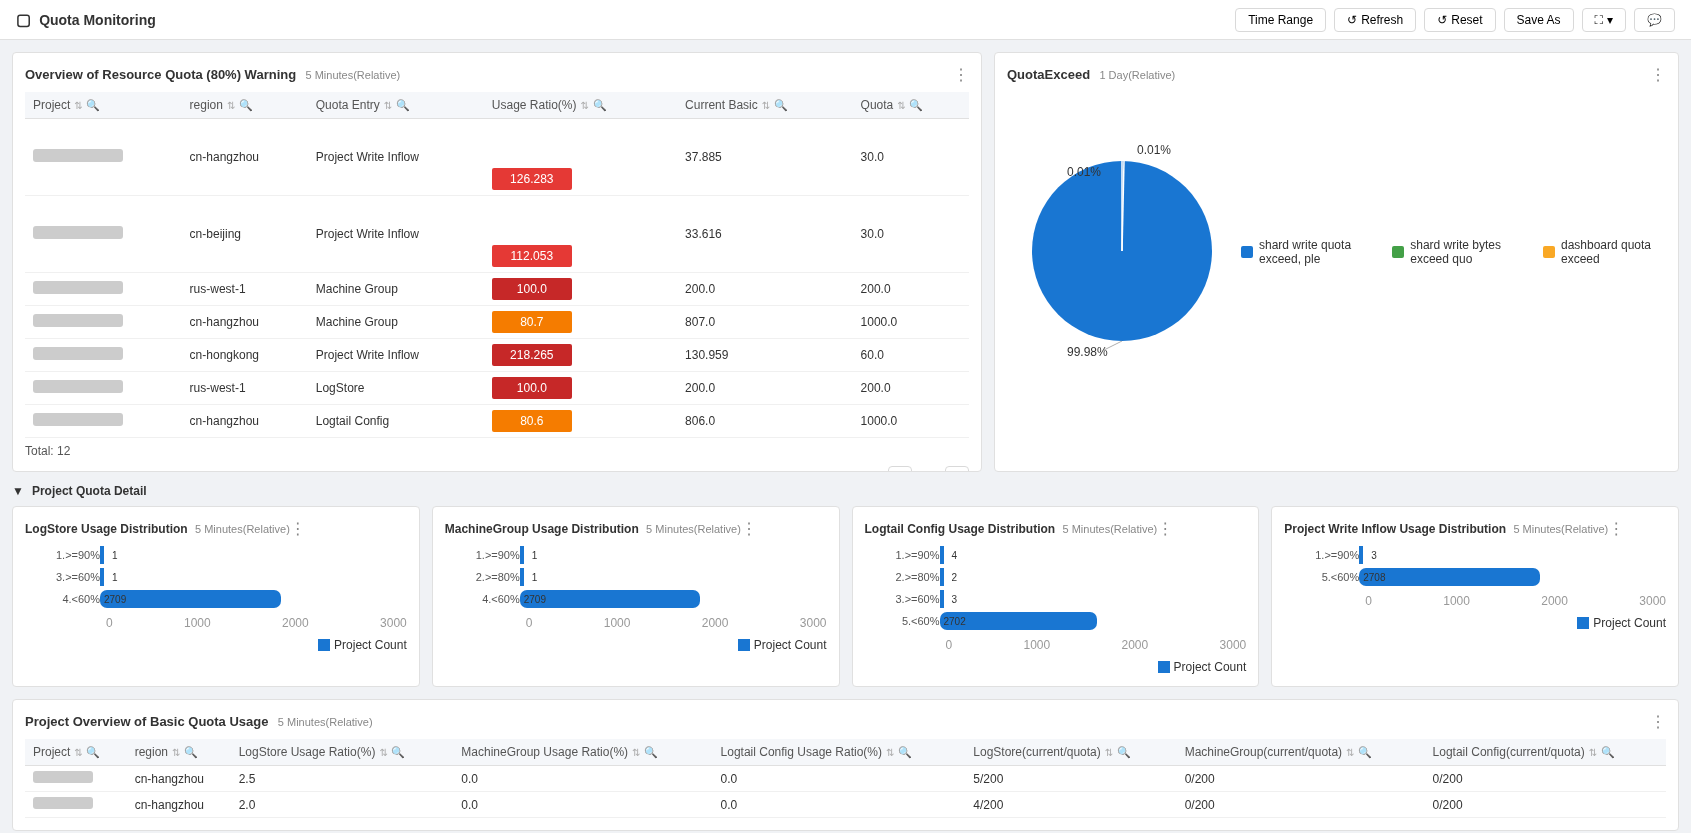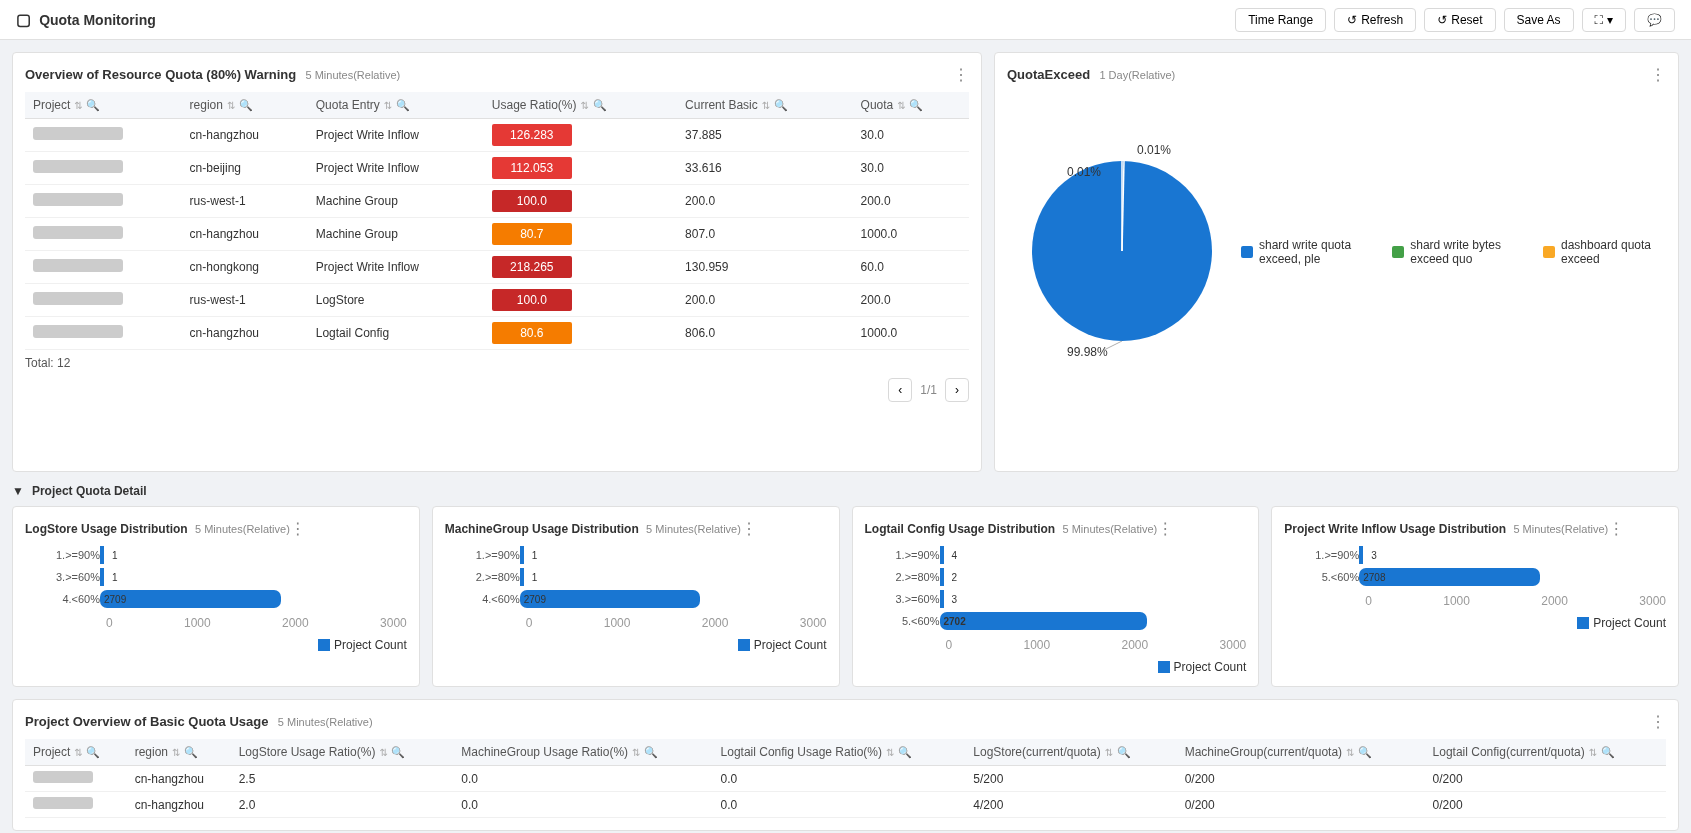--- a/index.html
+++ b/index.html
@@ -17,21 +17,21 @@
     .panel-title { font-size: 13px; font-weight: 600; }
     .panel-subtitle { font-size: 11px; color: #888; margin-left: 6px; }
     .more-icon { cursor: pointer; color: #888; font-size: 16px; }
     table { width: 100%; border-collapse: collapse; }
     th { background: #f5f7fa; text-align: left; padding: 6px 8px; border-bottom: 1px solid #e0e0e0; color: #555; font-weight: 500; white-space: nowrap; }
     td { padding: 5px 8px; border-bottom: 1px solid #f0f0f0; white-space: nowrap; }
     .th-inner { display: flex; align-items: center; gap: 4px; }
     .sort-icon { color: #aaa; font-size: 10px; }
     .filter-icon { color: #aaa; font-size: 11px; cursor: pointer; }
     .usage-cell { padding: 4px 8px; border-radius: 2px; color: #fff; font-weight: 500; display: inline-block; min-width: 80px; text-align: center; }
-    .usage-red { background: #e53935; }
+    .usage-red { background: #e53935; margin-top: 44px; }
     .usage-orange { background: #f57c00; }
     .usage-dark-red { background: #c62828; }
     .pagination { display: flex; align-items: center; justify-content: flex-end; gap: 8px; margin-top: 8px; color: #888; font-size: 12px; }
     .pagination button { border: 1px solid #d9d9d9; background: #fff; width: 24px; height: 24px; border-radius: 4px; cursor: pointer; }
     .total-count { font-size: 12px; color: #555; margin-top: 6px; }
     
     .pie-container { display: flex; align-items: center; justify-content: center; gap: 4px; height: 320px; }
     .legend { display: flex; flex-direction: row; gap: 8px; font-size: 11px; }
     .legend-item { display: flex; align-items: center; gap: 6px; }
     .legend-dot { width: 12px; height: 12px; border-radius: 2px; flex-shrink: 0; }
@@ -385,21 +385,21 @@
         <div class="bar-track">
           <div style="display:flex;align-items:center;gap:4px;">
                <div style="background:#1976d2;width:4px;height:18px;"></div>
                <span class="bar-value">3</span>
              </div>
         </div>
       </div>
       <div class="bar-row">
         <div class="bar-label">5.&lt;60%</div>
         <div class="bar-track">
-          <div class="bar-fill" style="width:207px;font-weight:bold;">
+          <div class="bar-fill" style="width:157px;">
               <span class="bar-value">2702</span>
              </div>
         </div>
       </div>
       <div class="x-axis">
         <span>0</span>
               <span>1000</span>
               <span>2000</span>
               <span>3000</span>
       </div>

